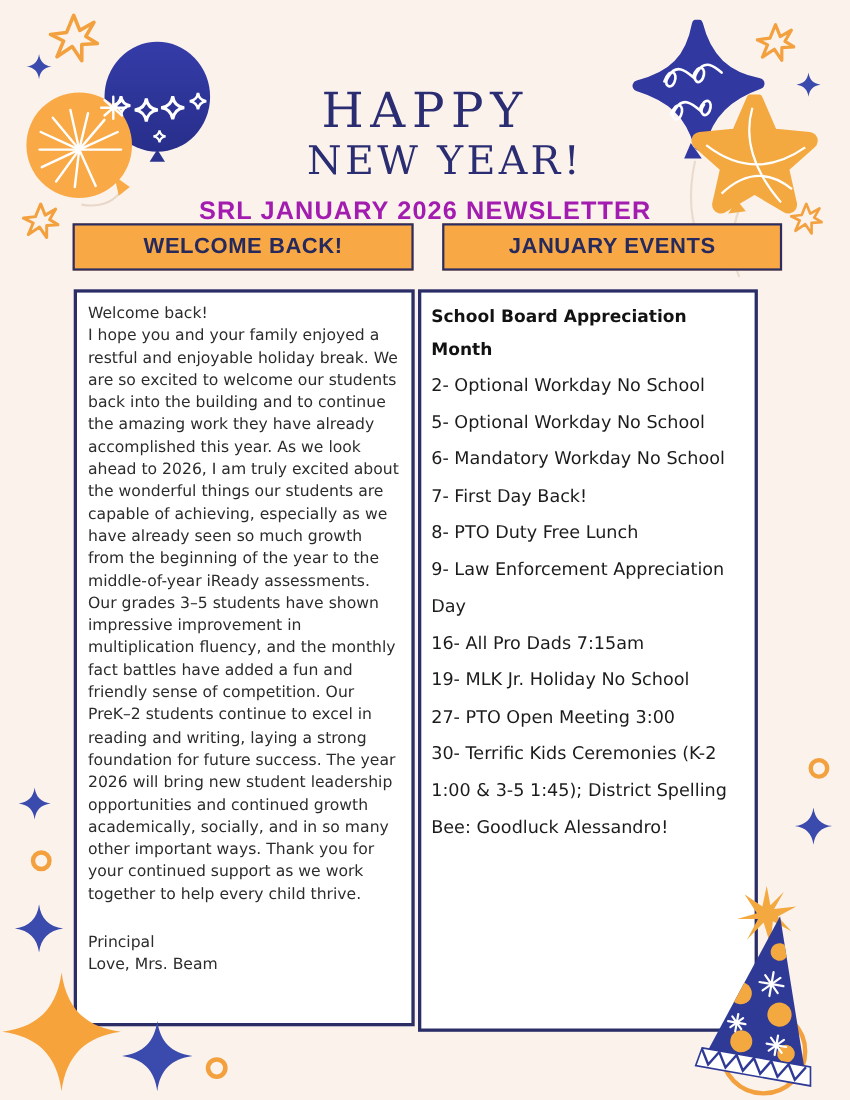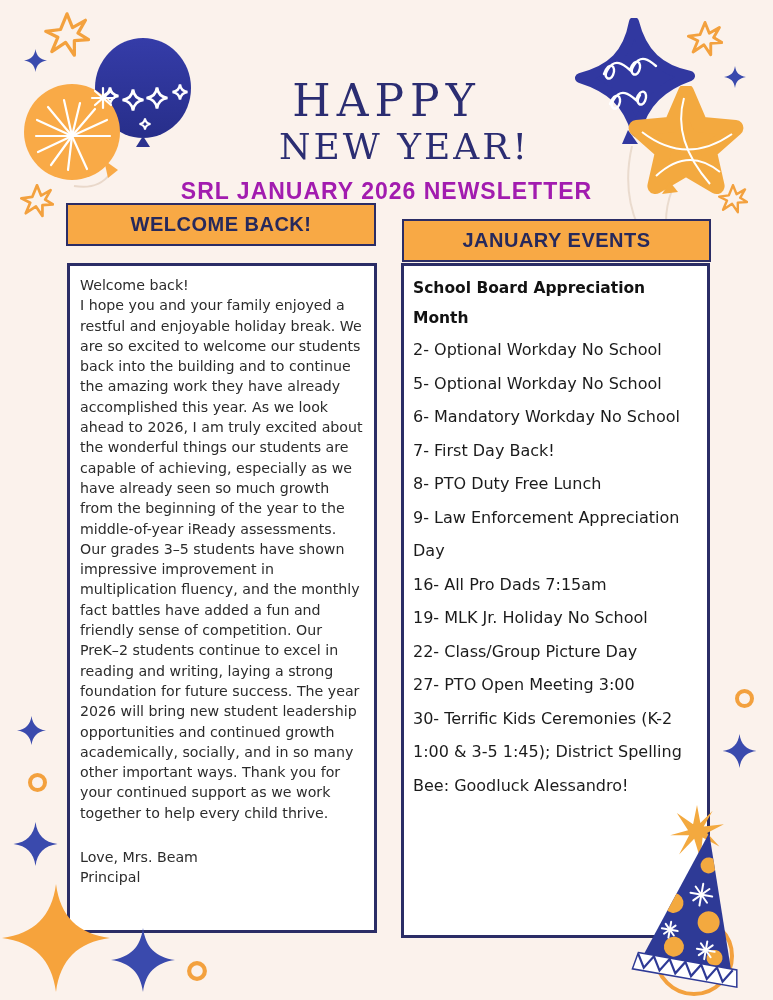--- a/index.html
+++ b/index.html
@@ -19,29 +19,29 @@
 
   
   .bar{
     position:absolute;top:203px;height:43px;box-sizing:border-box;
     background:#f8a945;border:2px solid #2b2d66;
     display:flex;align-items:center;justify-content:center;
     font-family:"Liberation Sans",sans-serif;font-weight:bold;
     font-size:20px;color:#26295c;letter-spacing:0.5px;z-index:2;
   }
   .bar-left{left:66px;width:310px;}
-  .bar-right{left:402px;width:309px;margin-top:16px;}
+  .bar-right{left:402px;width:309px;}
 
   
   .panel{
     position:absolute;top:263px;background:#ffffff;border:3px solid #2b2d66;
     box-sizing:border-box;z-index:2;overflow:hidden;
   }
   .panel-left{left:67px;width:310px;height:670px;padding:9px 10px;}
-  .panel-right{left:401px;width:309px;height:675px;padding:7px 9px;}
+  .panel-right{left:380px;width:309px;height:675px;padding:7px 9px;}
 
   .welcome-text{font-size:14.2px;line-height:20.3px;color:#2c2c2c;}
   .signature{margin-top:24px;font-size:14.2px;line-height:20.3px;color:#2c2c2c;}
 
   .events-heading{font-weight:bold;font-size:15.5px;line-height:30px;color:#121212;font-family:"DejaVu Sans",sans-serif;}
   .events-list{list-style:none;margin:0;padding:0;font-size:16px;line-height:33.5px;color:#1b1b1b;}
 </style>
 </head>
 <body>
 
@@ -205,33 +205,32 @@
 <div class="bar bar-right">
   <span>JANUARY EVENTS</span>
 </div>
 
 <div class="panel panel-left">
   <div class="welcome-text">
     <div>Welcome back!</div>
     <div>I hope you and your family enjoyed a restful and enjoyable holiday break. We are so excited to welcome our students back into the building and to continue the amazing work they have already accomplished this year. As we look ahead to 2026, I am truly excited about the wonderful things our students are capable of achieving, especially as we have already seen so much growth from the beginning of the year to the middle-of-year iReady assessments. Our grades 3–5 students have shown impressive improvement in multiplication fluency, and the monthly fact battles have added a fun and friendly sense of competition. Our PreK–2 students continue to excel in reading and writing, laying a strong foundation for future success. The year 2026 will bring new student leadership opportunities and continued growth academically, socially, and in so many other important ways. Thank you for your continued support as we work together to help every child thrive.</div>
   </div>
   <div class="signature">
+    <div>Principal</div>
     <div>Love, Mrs. Beam</div>
-    <div>Principal</div>
   </div>
 </div>
 
 <div class="panel panel-right">
   <div class="events-heading">School Board Appreciation Month</div>
   <ul class="events-list">
     <li>2- Optional Workday No School</li>
     <li>5- Optional Workday No School</li>
     <li>6- Mandatory Workday No School</li>
     <li>7- First Day Back!</li>
     <li>8- PTO Duty Free Lunch</li>
     <li>9- Law Enforcement Appreciation Day</li>
     <li>16- All Pro Dads 7:15am</li>
     <li>19- MLK Jr. Holiday No School</li>
-    <li>22- Class/Group Picture Day</li>
     <li>27- PTO Open Meeting 3:00</li>
     <li>30- Terrific Kids Ceremonies (K-2 1:00 &amp; 3-5 1:45); District Spelling Bee: Goodluck Alessandro!</li>
   </ul>
 </div>
 
 </body></html>

